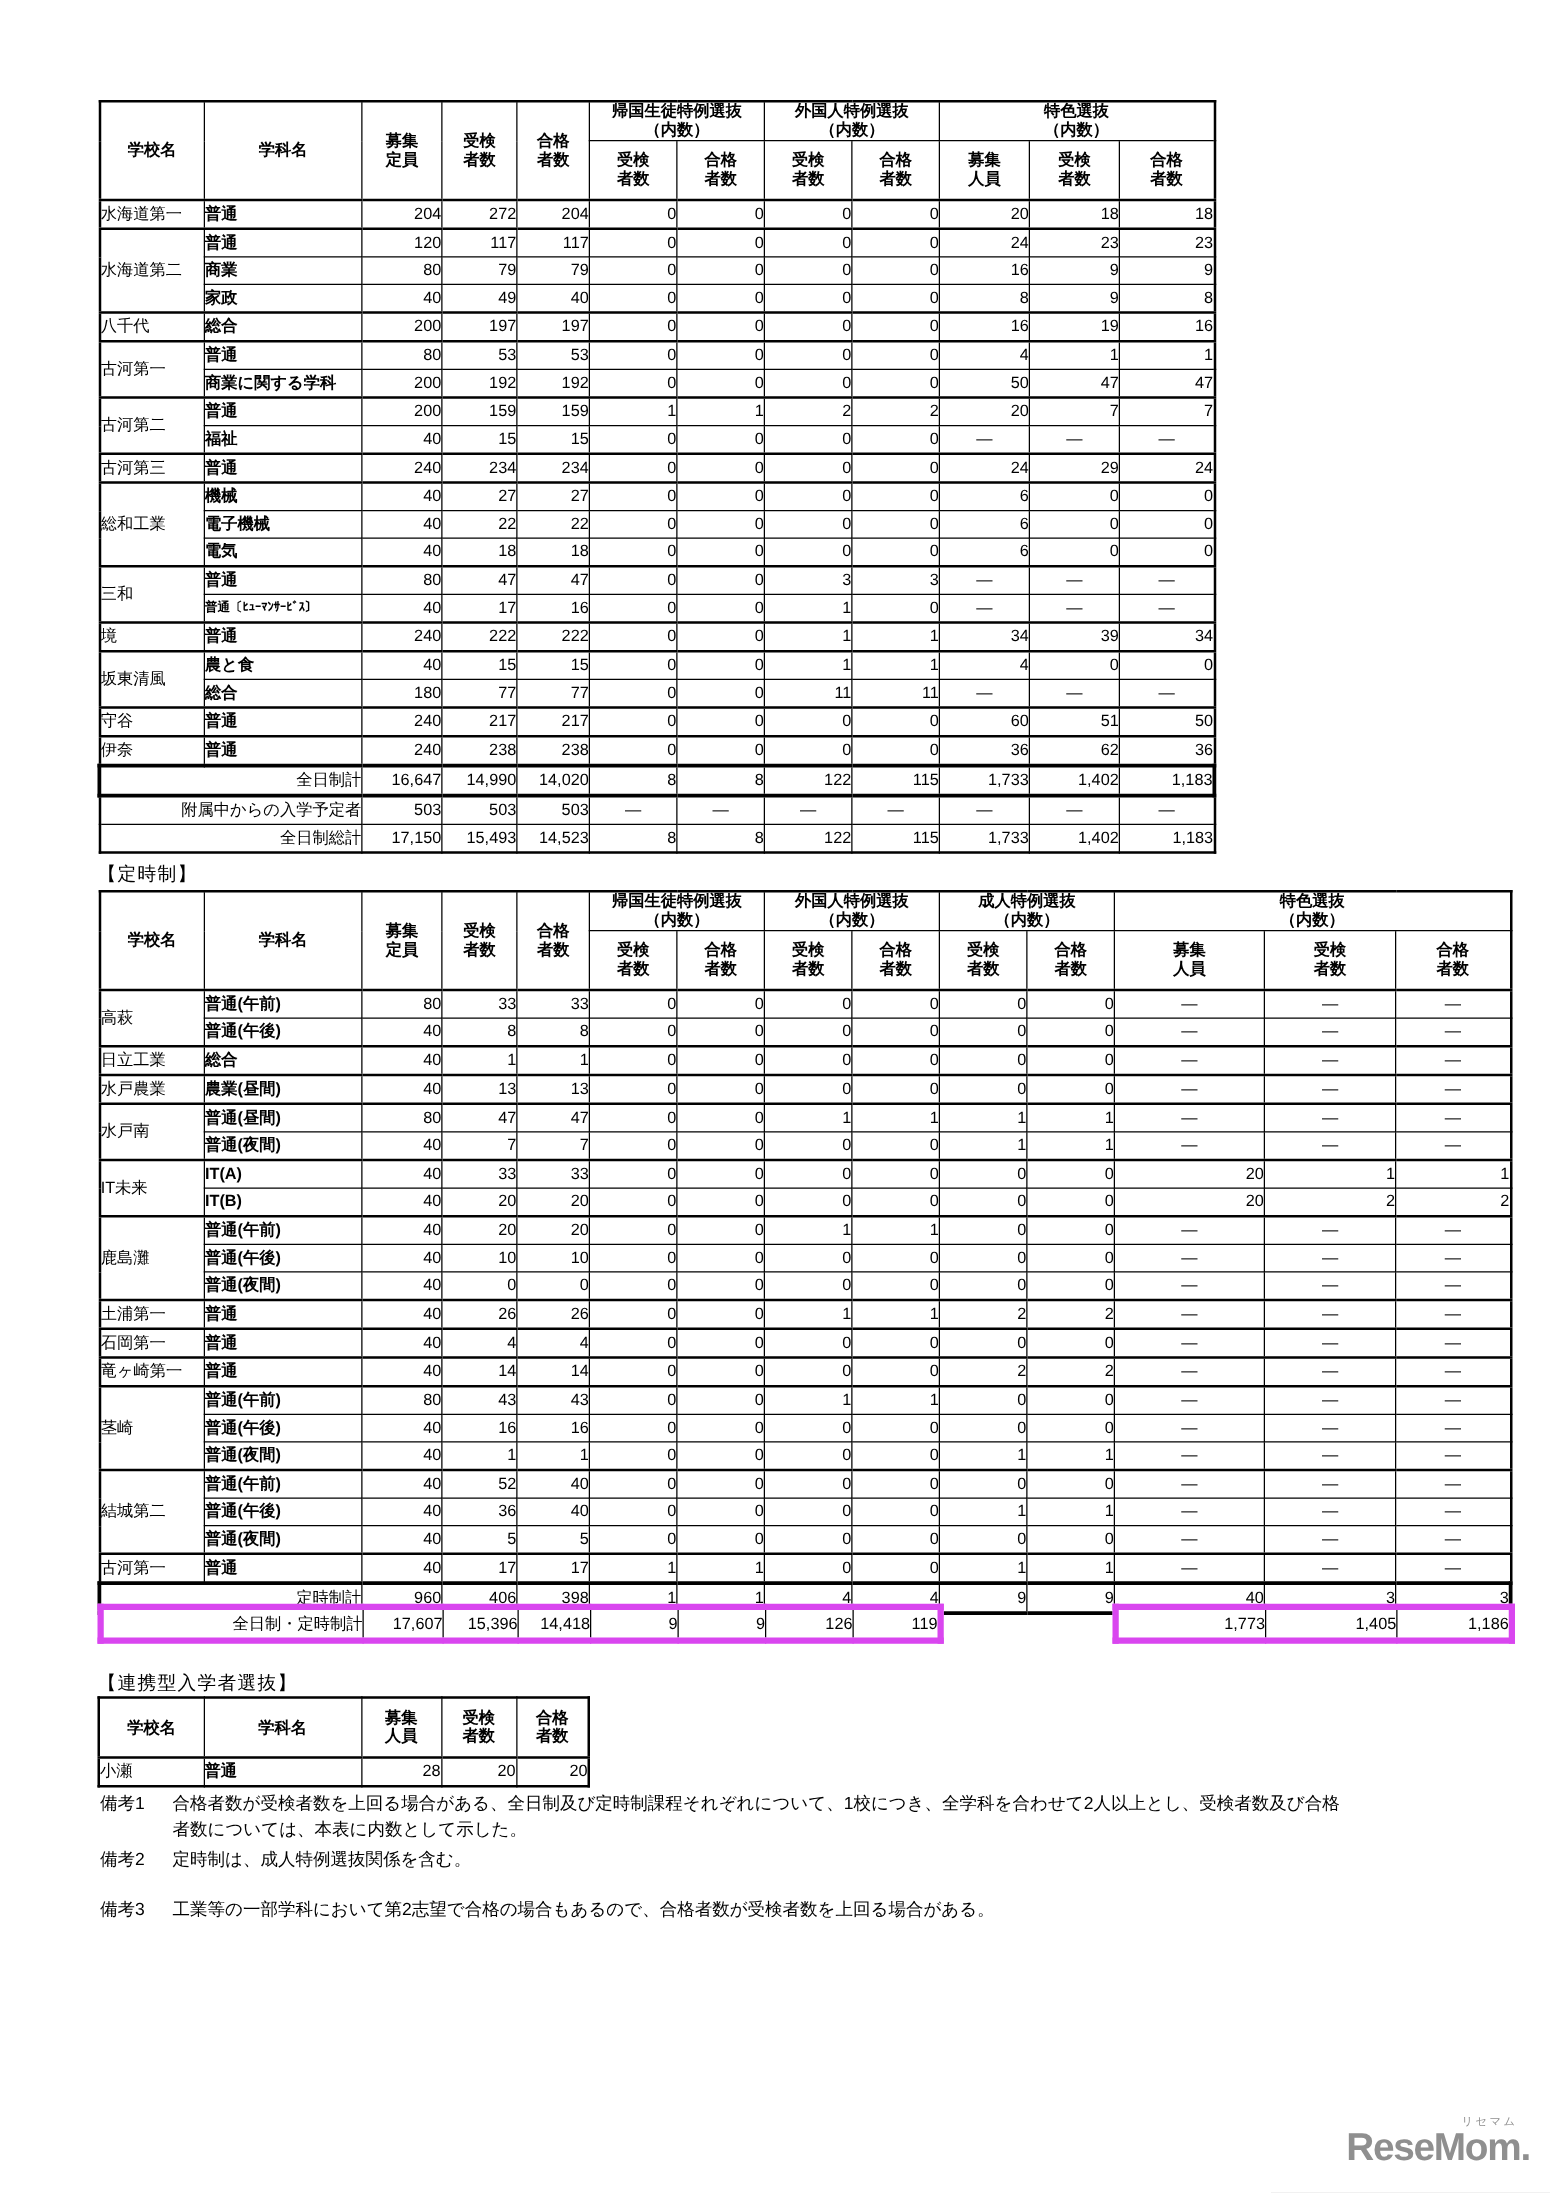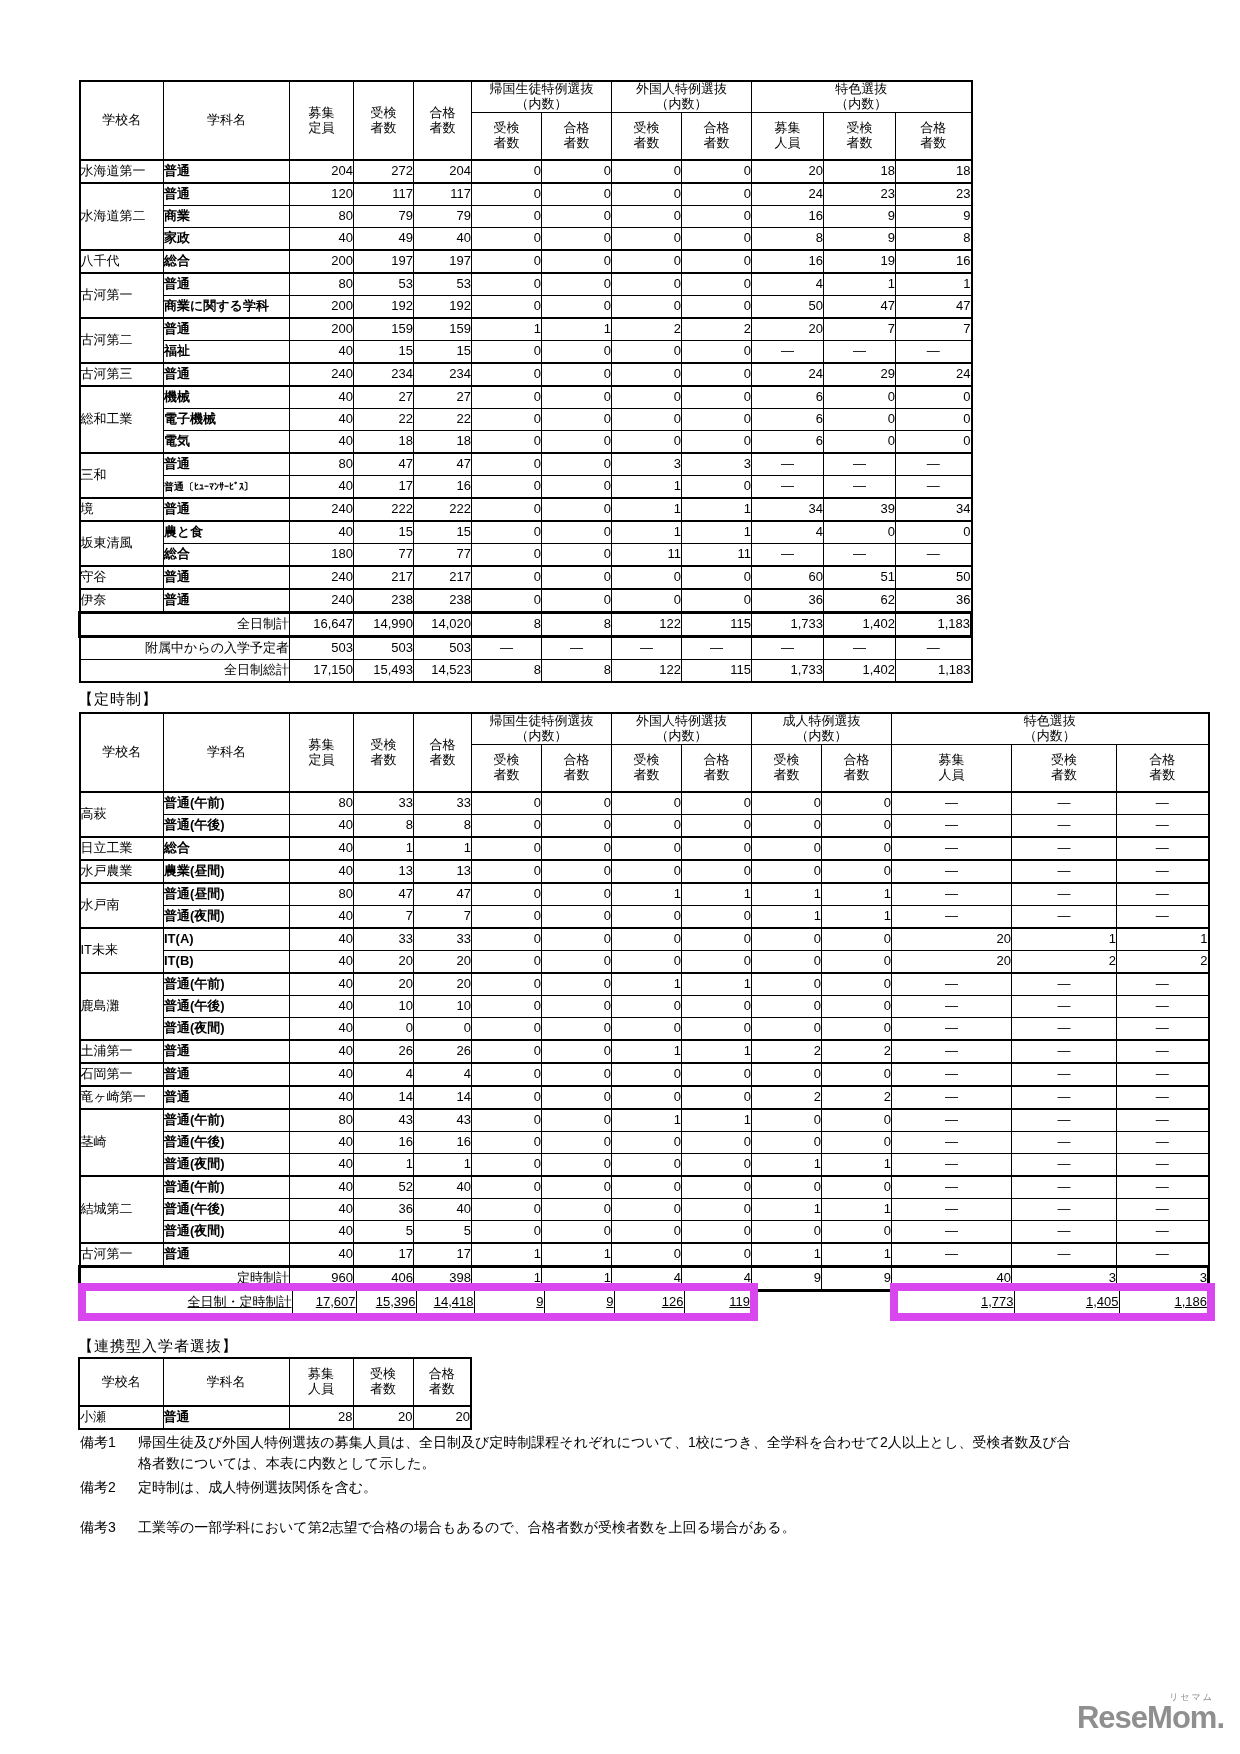--- a/index.html
+++ b/index.html
@@ -2,36 +2,36 @@
 <html><head>
 <meta charset="utf-8">
 <style>
   html,body{margin:0;padding:0;background:#e8e8e8;}
   .page{position:relative;width:1240px;height:1754px;background:#ffffff;margin:0 auto;
         font-family:"Liberation Sans","DejaVu Sans",sans-serif;color:#000;overflow:hidden;}
   .abs{position:absolute;}
   table.data{border-collapse:collapse;table-layout:fixed;border:2px solid #000;background:#fff;}
   table.data th, table.data td{border:1px solid #000;font-size:13px;line-height:1.12;
         overflow:hidden;white-space:nowrap;padding:0;}
-  table.data th{font-weight:normal;text-align:center;vertical-align:middle;white-space:pre-line;}
+  table.data th{font-weight:bold;text-align:center;vertical-align:middle;white-space:pre-line;}
   tr.hgroup th{height:30px;}
   tr.hsub th{height:46px;}
   table.data td{height:21px;vertical-align:middle;}
   td.num{text-align:right;padding-right:5px;}
   td.dash{text-align:center;}
   td.school{text-align:left;padding-left:3px;}
   td.dept{text-align:left;padding-left:4px;font-weight:bold;}
   td.dept.sm{font-size:10px;}
   td.lbl{text-align:right;}
   tr.grp td{border-top:2px solid #000;}
   tr.grand td{border-top:3px solid #000;border-bottom:3px solid #000;}
   tr.grand td:first-child{border-left:3px solid #000;}
   tr.grand td:last-child{border-right:3px solid #000;}
   th.tl{text-align:left;padding-left:6px;}
-  table.combined{border:8px solid #d946ef;text-decoration:underline;}
+  table.combined{border:5px solid #d946ef;}
   table.combined td{height:22px;}
   .section-label{font-size:15px;letter-spacing:1px;}
   .notes{font-size:14px;}
   .note{display:flex;line-height:21px;}
   .note + .note{margin-top:3px;}
   .note.gap{margin-top:19px;}
   .nlabel{width:58px;flex:none;}
   .ntext{max-width:935px;white-space:normal;}
   .logo{position:absolute;right:16px;top:1692px;text-align:right;color:#8f8f8f;}
   .logo-ruby{font-size:9px;letter-spacing:2px;margin-right:10px;line-height:10px;}
@@ -890,21 +890,21 @@
             <td class="num">20</td>
             <td class="num">20</td>
           </tr>
         </tbody>
     </table>
   </div>
 
   <div class="abs notes" style="left:80px;top:1432px;width:1080px;">
     <div class="note">
       <span class="nlabel">備考1</span>
-      <span class="ntext">帰国生徒及び外国人特例選抜の募集人員は、全日制及び定時制課程それぞれについて、1校につき、全学科を合わせて2人以上とし、受検者数及び合格者数については、本表に内数として示した。</span>
+      <span class="ntext">合格者数が受検者数を上回る場合がある、全日制及び定時制課程それぞれについて、1校につき、全学科を合わせて2人以上とし、受検者数及び合格者数については、本表に内数として示した。</span>
     </div>
     <div class="note">
       <span class="nlabel">備考2</span>
       <span class="ntext">定時制は、成人特例選抜関係を含む。</span>
     </div>
     <div class="note gap">
       <span class="nlabel">備考3</span>
       <span class="ntext">工業等の一部学科において第2志望で合格の場合もあるので、合格者数が受検者数を上回る場合がある。</span>
     </div>
   </div>

